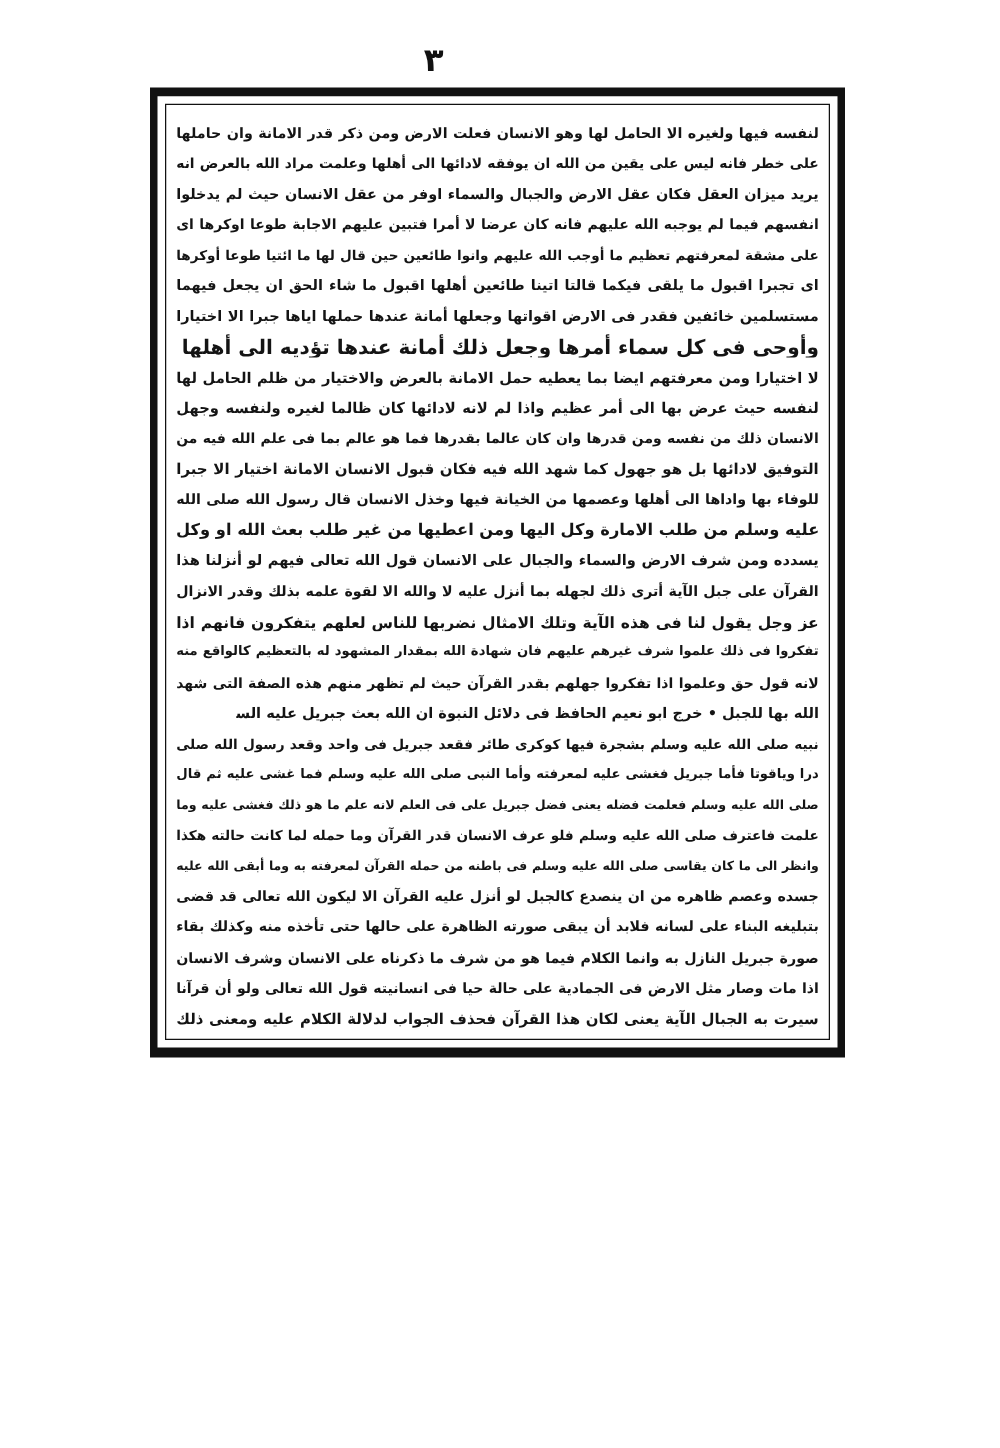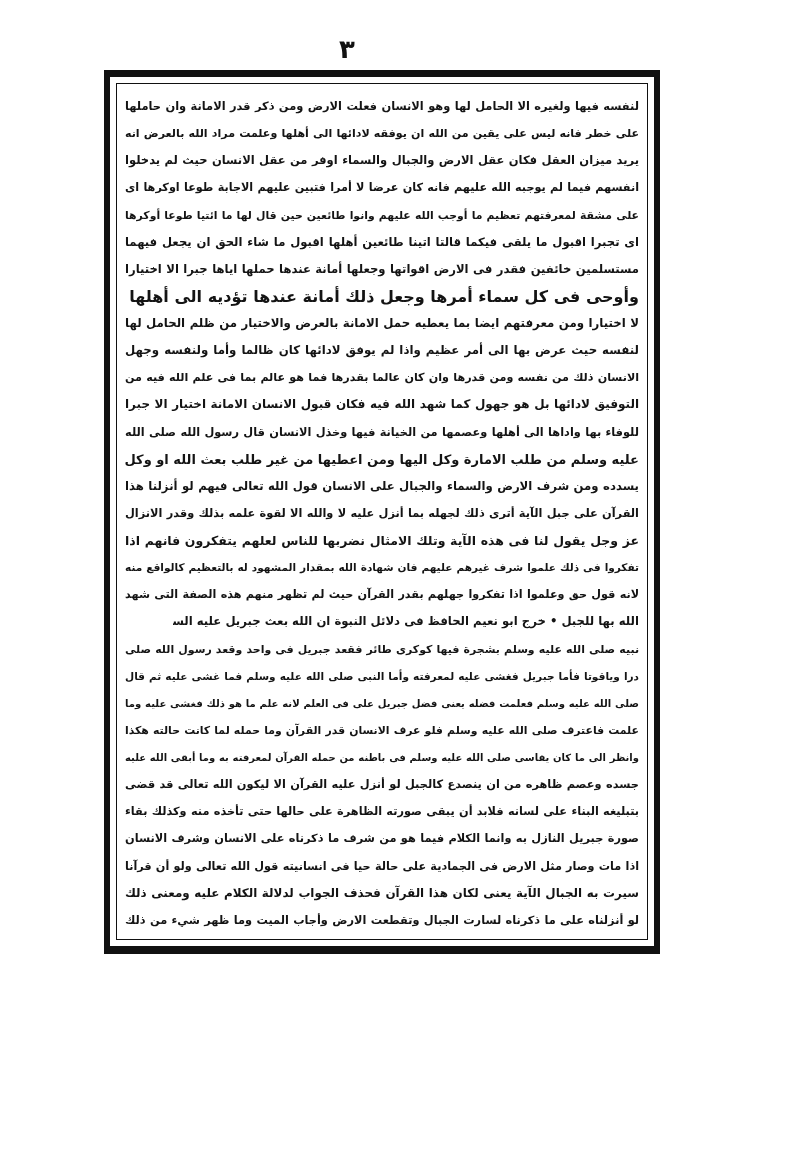--- a/index.html
+++ b/index.html
@@ -21,24 +21,24 @@
     top: 34px;
     width: 30px;
     text-align: center;
     font-size: 26px;
     font-weight: bold;
     line-height: 30px;
     color: #111;
   }
   .frame-outer {
     position: absolute;
-    left: 104px;
+    left: 120px;
     top: 70px;
     width: 556px;
-    height: 884px;
+    height: 776px;
     border-top: 7px solid #111;
     border-left: 6px solid #111;
     border-right: 6px solid #111;
     border-bottom: 8px solid #111;
     box-sizing: border-box;
   }
   .frame-inner {
     position: absolute;
     left: 6px;
     top: 6px;
@@ -84,38 +84,37 @@
 
       <div class="text-line" style="font-size: 11.4314px;">لنفسه فيها ولغيره الا الحامل لها وهو الانسان فعلت الارض ومن ذكر قدر الامانة وان حاملها</div>
           <div class="text-line" style="font-size: 11.0759px;">على خطر فانه ليس على يقين من الله ان يوفقه لادائها الى أهلها وعلمت مراد الله بالعرض انه</div>
           <div class="text-line" style="font-size: 11.535px;">يريد ميزان العقل فكان عقل الارض والجبال والسماء اوفر من عقل الانسان حيث لم يدخلوا</div>
           <div class="text-line" style="font-size: 11.2296px;">انفسهم فيما لم يوجبه الله عليهم فانه كان عرضا لا أمرا فتبين عليهم الاجابة طوعا اوكرها اى</div>
           <div class="text-line" style="font-size: 10.8598px;">على مشقة لمعرفتهم تعظيم ما أوجب الله عليهم وانوا طائعين حين قال لها ما ائتيا طوعا أوكرها</div>
           <div class="text-line" style="font-size: 11.6254px;">اى تجبرا اقبول ما يلقى فيكما قالتا اتينا طائعين أهلها اقبول ما شاء الحق ان يجعل فيهما</div>
           <div class="text-line" style="font-size: 11.6102px;">مستسلمين خائفين فقدر فى الارض اقواتها وجعلها أمانة عندها حملها اياها جبرا الا اختيارا</div>
           <div class="text-line" style="font-size: 16px;">وأوحى فى كل سماء أمرها وجعل ذلك أمانة عندها تؤديه الى أهلها حملها اياها جبرا</div>
           <div class="text-line" style="font-size: 11.7636px;">لا اختيارا ومن معرفتهم ايضا بما يعطيه حمل الامانة بالعرض والاختيار من ظلم الحامل لها</div>
-          <div class="text-line" style="font-size: 11.8104px;">لنفسه حيث عرض بها الى أمر عظيم واذا لم يوفق لادائها كان ظالما وأما ولنفسه وجهل</div>
+          <div class="text-line" style="font-size: 11.8104px;">لنفسه حيث عرض بها الى أمر عظيم واذا لم لانه لادائها كان ظالما لغيره ولنفسه وجهل</div>
           <div class="text-line" style="font-size: 11.1592px;">الانسان ذلك من نفسه ومن قدرها وان كان عالما بقدرها فما هو عالم بما فى علم الله فيه من</div>
           <div class="text-line" style="font-size: 11.9853px;">التوفيق لادائها بل هو جهول كما شهد الله فيه فكان قبول الانسان الامانة اختيار الا جبرا</div>
           <div class="text-line" style="font-size: 11.3585px;">للوفاء بها واداها الى أهلها وعصمها من الخيانة فيها وخذل الانسان قال رسول الله صلى الله</div>
           <div class="text-line" style="font-size: 13px;">عليه وسلم من طلب الامارة وكل اليها ومن اعطيها من غير طلب بعث الله او وكل الله به ملكا</div>
           <div class="text-line" style="font-size: 11.7018px;">يسدده ومن شرف الارض والسماء والجبال على الانسان قول الله تعالى فيهم لو أنزلنا هذا</div>
           <div class="text-line" style="font-size: 11.3585px;">القرآن على جبل الآية أترى ذلك لجهله بما أنزل عليه لا والله الا لقوة علمه بذلك وقدر الانزال</div>
           <div class="text-line" style="font-size: 12.4721px;">عز وجل يقول لنا فى هذه الآية وتلك الامثال نضربها للناس لعلهم يتفكرون فانهم اذا</div>
           <div class="text-line" style="font-size: 10.5261px;">تفكروا فى ذلك علموا شرف غيرهم عليهم فان شهادة الله بمقدار المشهود له بالتعظيم كالواقع منه</div>
           <div class="text-line" style="font-size: 11.2296px;">لانه قول حق وعلموا اذا تفكروا جهلهم بقدر القرآن حيث لم تظهر منهم هذه الصفة التى شهد</div>
           <div class="text-line" style="font-size: 11.6864px; margin-left: 48px;">الله بها للجبل • خرج ابو نعيم الحافظ فى دلائل النبوة ان الله بعث جبريل عليه السلام الى</div>
           <div class="text-line" style="font-size: 10.9399px;">نبيه صلى الله عليه وسلم بشجرة فيها كوكرى طائر فقعد جبريل فى واحد وقعد رسول الله صلى</div>
           <div class="text-line" style="font-size: 10.5635px;">درا وياقوتا فأما جبريل فغشى عليه لمعرفته وأما النبى صلى الله عليه وسلم فما غشى عليه ثم قال</div>
           <div class="text-line" style="font-size: 10.0736px;">صلى الله عليه وسلم فعلمت فضله يعنى فضل جبريل على فى العلم لانه علم ما هو ذلك فغشى عليه وما</div>
           <div class="text-line" style="font-size: 10.8864px;">علمت فاعترف صلى الله عليه وسلم فلو عرف الانسان قدر القرآن وما حمله لما كانت حالته هكذا</div>
           <div class="text-line" style="font-size: 9.99444px;">وانظر الى ما كان يقاسى صلى الله عليه وسلم فى باطنه من حمله القرآن لمعرفته به وما أبقى الله عليه</div>
           <div class="text-line" style="font-size: 11.3875px;">جسده وعصم ظاهره من ان ينصدع كالجبل لو أنزل عليه القرآن الا ليكون الله تعالى قد قضى</div>
           <div class="text-line" style="font-size: 11.3152px;">بتبليغه البناء على لسانه فلابد أن يبقى صورته الظاهرة على حالها حتى تأخذه منه وكذلك بقاء</div>
           <div class="text-line" style="font-size: 11.3585px;">صورة جبريل النازل به وانما الكلام فيما هو من شرف ما ذكرناه على الانسان وشرف الانسان</div>
           <div class="text-line" style="font-size: 11.2437px;">اذا مات وصار مثل الارض فى الجمادية على حالة حيا فى انسانيته قول الله تعالى ولو أن قرآنا</div>
           <div class="text-line" style="font-size: 11.9371px;">سيرت به الجبال الآية يعنى لكان هذا القرآن فحذف الجواب لدلالة الكلام عليه ومعنى ذلك</div>
-          <div class="text-line" style="font-size: 11.344px;">لو أنزلناه على ما ذكرناه لسارت الجبال وتقطعت الارض وأجاب الميت وما ظهر شيء من ذلك</div>
         </div>
     </div>
   </div>
 </div>
 
 </body></html>

